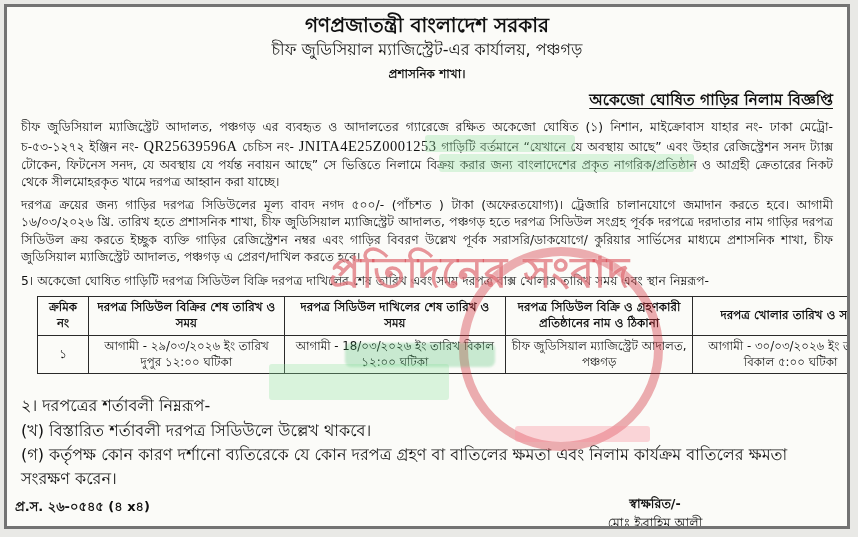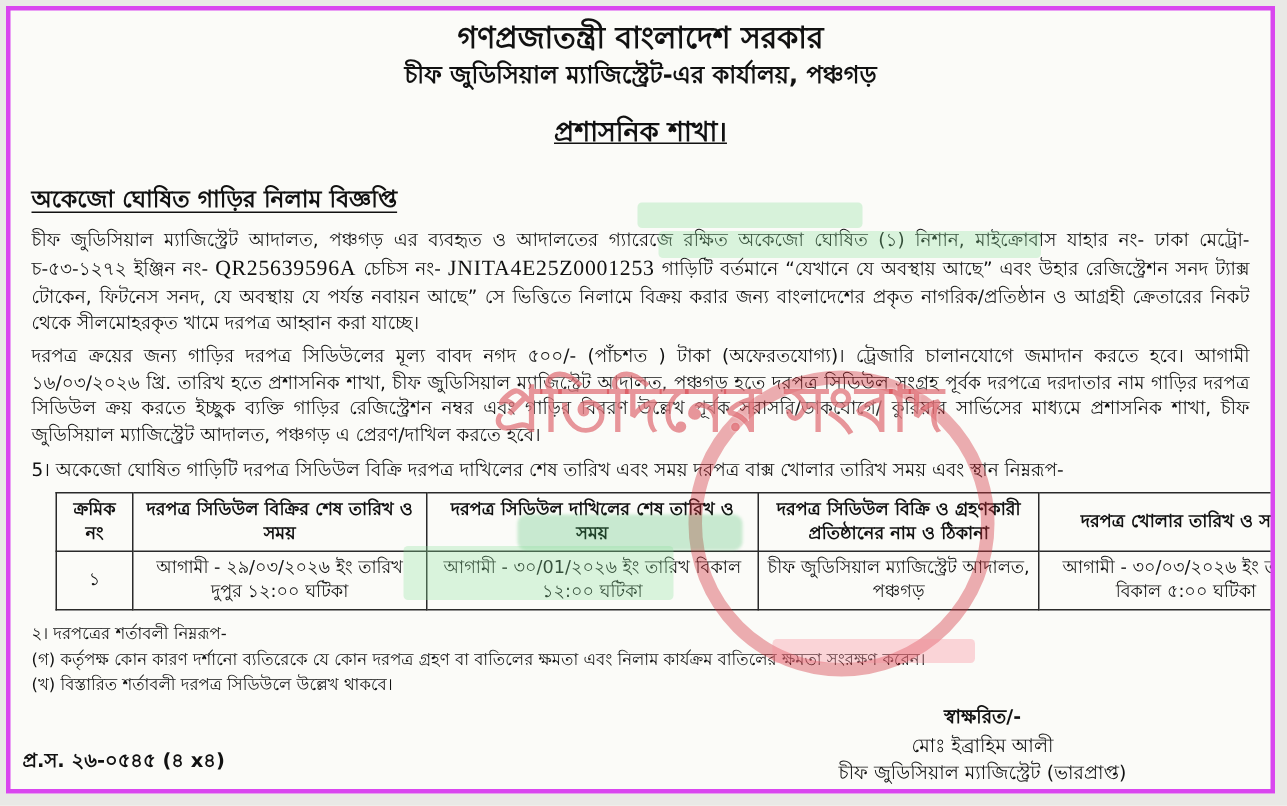--- a/index.html
+++ b/index.html
@@ -1,37 +1,37 @@
 <!DOCTYPE html>
 <html lang="bn"><head>
 <meta charset="utf-8">
 <style>
   html,body{margin:0;padding:0;background:#e9e9e6;}
   body{width:858px;height:537px;overflow:hidden;font-family:"DejaVu Sans","Liberation Sans",sans-serif;color:#111;}
-  .sheet{position:relative;width:846px;height:525px;margin:4px;background:#fbfbf8;border:3px solid #d946ef;box-sizing:border-box;padding:6px 14px 4px 14px;overflow:hidden;}
+  .sheet{position:relative;width:846px;height:525px;margin:4px;background:#fbfbf8;border:3px solid #737373;box-sizing:border-box;padding:6px 14px 4px 14px;overflow:hidden;}
   
   .hdr{text-align:center;line-height:1.25;}
   .hdr .l1{font-size:20px;font-weight:bold;}
-  .hdr .l2{font-size:16px;font-weight:bold;margin-top:2px;}
-  .hdr .l3{font-size:18px;font-weight:bold;margin-top:18px;text-decoration:underline;}
+  .hdr .l2{font-size:16px;font-weight:normal;margin-top:2px;}
+  .hdr .l3{font-size:12px;font-weight:bold;margin-top:7px;}
   
   .memo{display:flex;justify-content:space-between;font-size:12.5px;margin-top:6px;}
   
-  .title{text-align:left;margin-top:20px;}
+  .title{text-align:right;margin-top:6px;}
   .title span{font-size:15.5px;font-weight:bold;text-decoration:underline;text-underline-offset:3px;}
   
   .para{font-size:12.3px;line-height:1.42;text-align:justify;margin-top:5px;}
   .latin-no{font-family:"Liberation Serif","DejaVu Serif",serif;font-size:14.5px;letter-spacing:.5px;}
   .item-line{font-size:12.3px;margin-top:5px;}
   
   table.tbl{border-collapse:collapse;width:852px;margin:4px 0 0 16px;font-size:11.8px;}
   table.tbl th,table.tbl td{border:1.5px solid #2a2a2a;text-align:center;vertical-align:middle;padding:3px 4px;line-height:1.35;}
   table.tbl th{font-weight:bold;}
   
-  .cond{font-size:11px;line-height:1.5;margin-top:8px;}
+  .cond{font-size:16px;line-height:1.5;margin-top:20px;}
   .cond .c-intro{margin-bottom:1px;}
   
   .sigrow{display:flex;justify-content:flex-end;margin-top:4px;align-items:center;}
   .sig{width:300px;margin-right:28px;text-align:center;font-size:12.6px;line-height:1.45;}
   .sig .s1{font-weight:bold;}
   .sig .s2{font-weight:normal;}
   
   .footref{position:absolute;left:8px;bottom:8px;font-size:13px;font-weight:bold;}
   
   .wm-text{position:absolute;left:322px;top:233px;font-size:42px;font-weight:bold;color:rgba(210,45,55,.5);letter-spacing:1px;white-space:nowrap;pointer-events:none;text-shadow:0 0 2px rgba(255,255,255,.6);}
@@ -74,31 +74,31 @@
         <th style="width:23%">দরপত্র সিডিউল বিক্রির শেষ তারিখ ও সময়</th>
         <th style="width:26%">দরপত্র সিডিউল দাখিলের শেষ তারিখ ও সময়</th>
         <th style="width:22%">দরপত্র সিডিউল বিক্রি ও গ্রহণকারী প্রতিষ্ঠানের নাম ও ঠিকানা</th>
         <th style="width:23%">দরপত্র খোলার তারিখ ও সময়</th>
       </tr>
     </thead>
     <tbody>
       <tr>
         <td>১</td>
         <td>আগামী - ২৯/০৩/২০২৬ ইং তারিখ দুপুর ১২:০০ ঘটিকা</td>
-        <td>আগামী - ৩০/01/২০২৬ ইং তারিখ বিকাল ১২:০০ ঘটিকা</td>
+        <td>আগামী - 18/০৩/২০২৬ ইং তারিখ বিকাল ১২:০০ ঘটিকা</td>
         <td>চীফ জুডিসিয়াল ম্যাজিস্ট্রেট আদালত, পঞ্চগড়</td>
         <td>আগামী - ৩০/০৩/২০২৬ ইং তারিখ বিকাল ৫:০০ ঘটিকা</td>
       </tr>
     </tbody>
   </table>
 
   <div class="cond">
     <div class="c-intro">২। দরপত্রের শর্তাবলী নিম্নরূপ-</div>
+    <div>(খ) বিস্তারিত শর্তাবলী দরপত্র সিডিউলে উল্লেখ থাকবে।</div>
     <div>(গ) কর্তৃপক্ষ কোন কারণ দর্শানো ব্যতিরেকে যে কোন দরপত্র গ্রহণ বা বাতিলের ক্ষমতা এবং নিলাম কার্যক্রম বাতিলের ক্ষমতা সংরক্ষণ করেন।</div>
-    <div>(খ) বিস্তারিত শর্তাবলী দরপত্র সিডিউলে উল্লেখ থাকবে।</div>
   </div>
 
   <div class="sigrow">
     <div class="sig">
       <div class="s1">স্বাক্ষরিত/-</div>
       <div class="s2">মোঃ ইব্রাহিম আলী</div>
       <div>চীফ জুডিসিয়াল ম্যাজিস্ট্রেট (ভারপ্রাপ্ত)</div>
 
     </div>
   </div>

